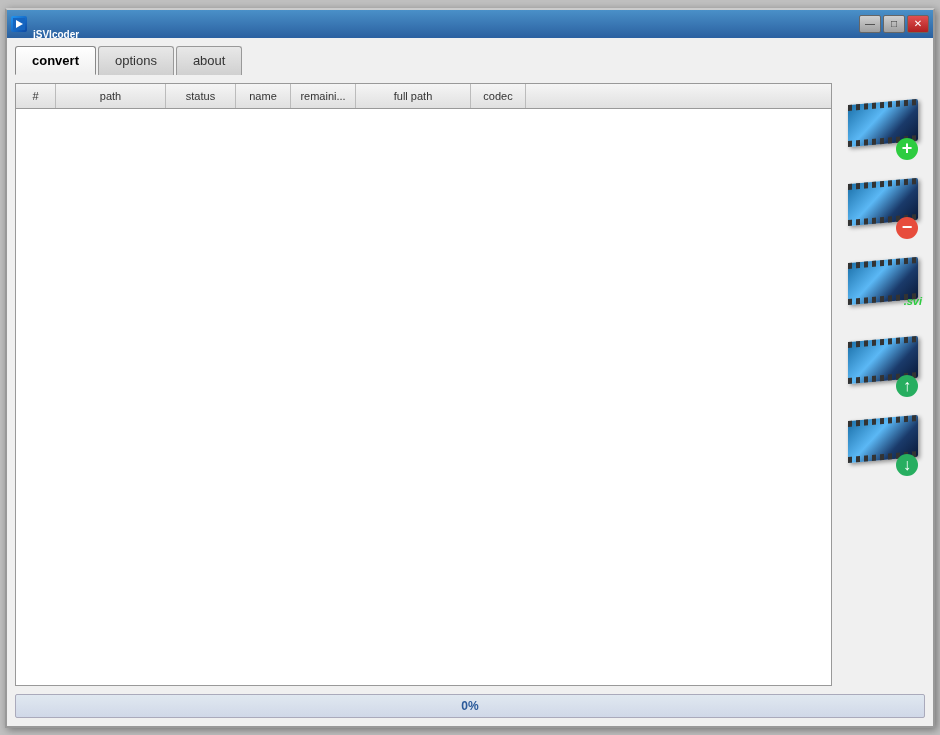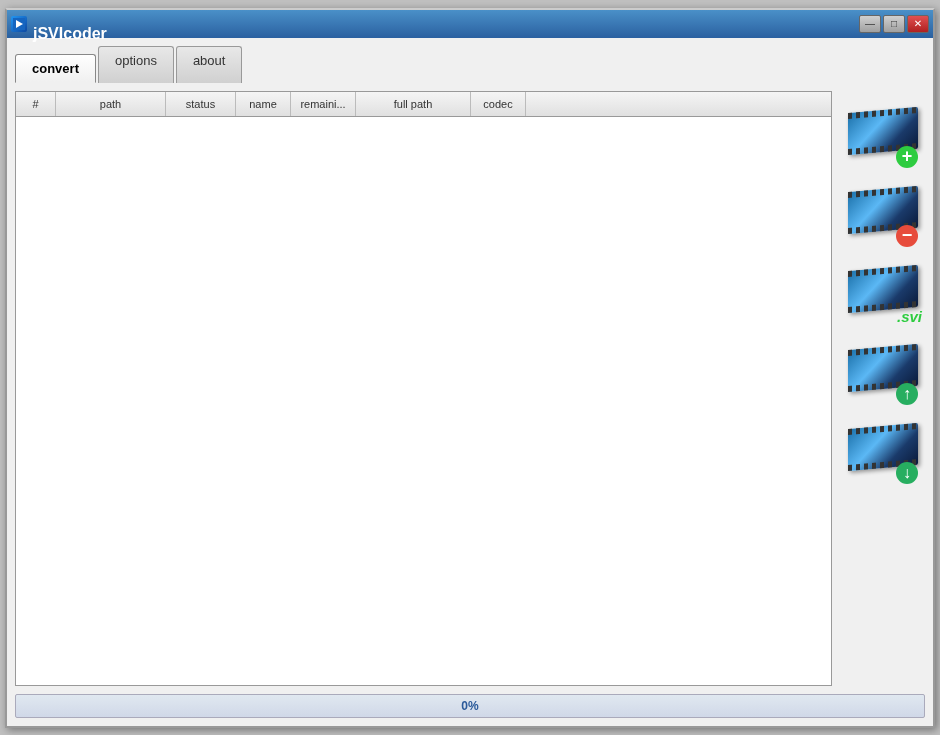--- a/index.html
+++ b/index.html
@@ -48,21 +48,21 @@
       height: 16px;
       background: linear-gradient(135deg, #2196F3, #0D47A1);
       border-radius: 2px;
       display: flex;
       align-items: center;
       justify-content: center;
     }
 
     .titlebar-title {
       color: white;
-      font-size: 16px;
+      font-size: 10px;
       font-weight: bold;
       margin-top: 21px;
     }
 
     .titlebar-controls {
       display: flex;
       gap: 2px;
     }
 
     .titlebar-btn {
@@ -111,21 +111,20 @@
       color: #333;
     }
 
     .tab.active {
       background: linear-gradient(to bottom, #ffffff, #f0f0f0);
       border-color: #888;
       border-bottom: 1px solid #f0f0f0;
       font-weight: bold;
       color: #000;
       z-index: 1;
-      margin-top: 8px;
     }
 
     
     .main-area {
       flex: 1;
       display: flex;
       gap: 8px;
     }
 
     
@@ -240,27 +239,27 @@
       font-size: 14px;
       font-weight: bold;
       color: white;
       z-index: 2;
     }
 
     .badge-add { background: #2ecc40; font-size: 18px; }
     .badge-remove { background: #e74c3c; font-size: 18px; }
     .badge-svi {
       background: transparent;
-      font-size: 15px;
+      font-size: 11px;
       font-weight: bold;
       color: #2ecc40;
       font-style: italic;
       width: auto;
       right: -2px;
-      bottom: 0;
+      bottom: 8px;
     }
     .badge-up { background: #27ae60; }
     .badge-down { background: #27ae60; }
 
     
     .progress-area {
       margin-top: 8px;
       flex-shrink: 0;
     }
 

